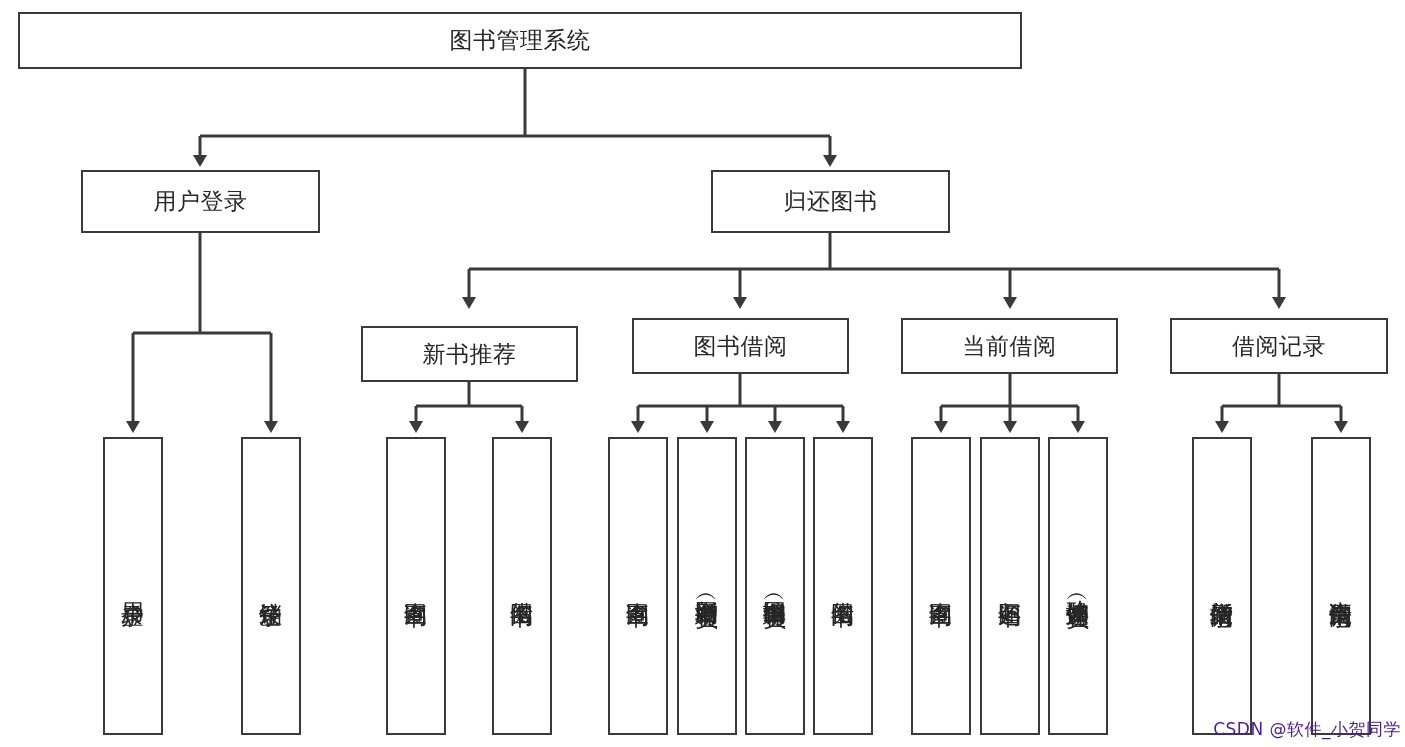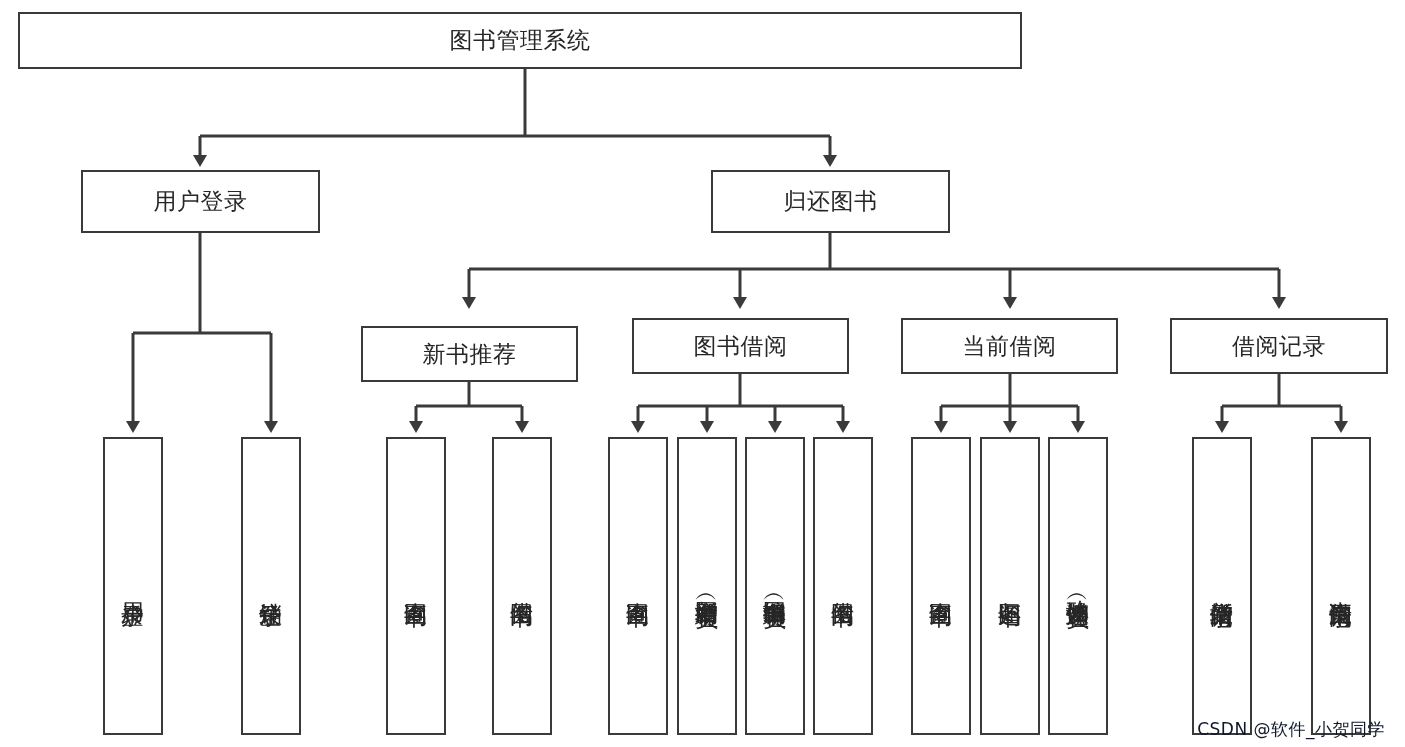--- a/index.html
+++ b/index.html
@@ -47,24 +47,24 @@
     padding: 4px 0;
   }
   .node.v .vlabel {
     writing-mode: vertical-rl;
     text-orientation: upright;
     display: block;
     white-space: nowrap;
   }
   #watermark {
     position: absolute;
-    right: 20px;
+    right: 4px;
     bottom: 6px;
     font-size: 17px;
-    color: #0f172a;
+    color: #4c1d95;
     letter-spacing: 0.5px;
     white-space: nowrap;
     font-family: "DejaVu Sans", "Liberation Sans", sans-serif;
   }
 </style>
 </head>
 <body>
 
 <div id="canvas">
 

